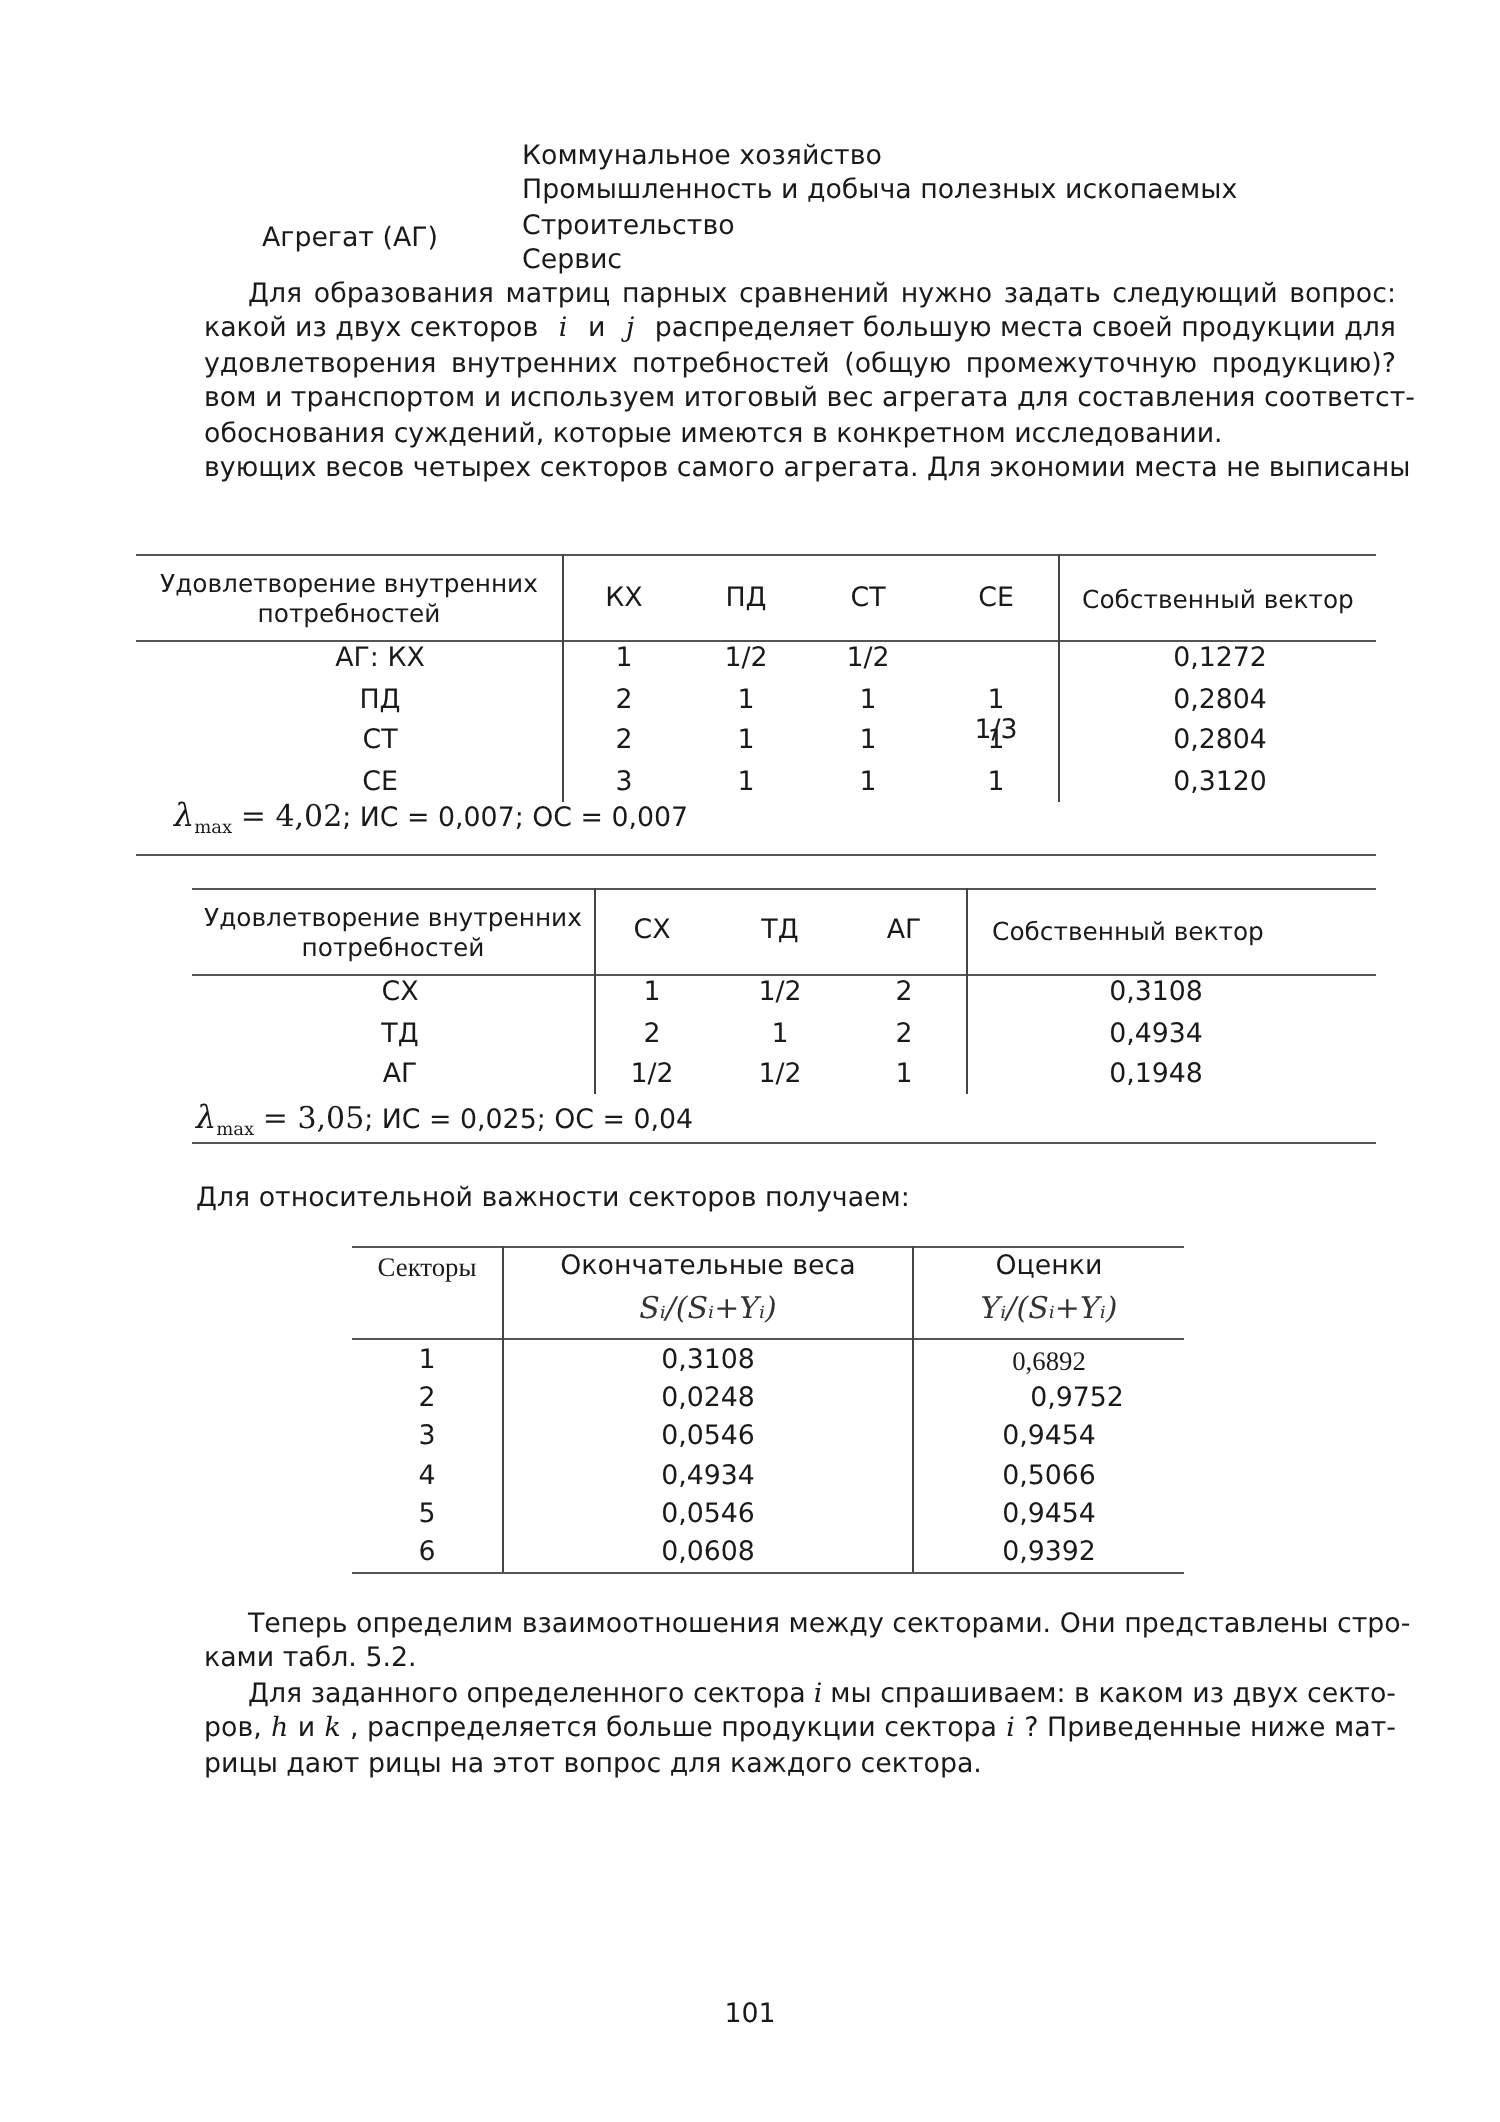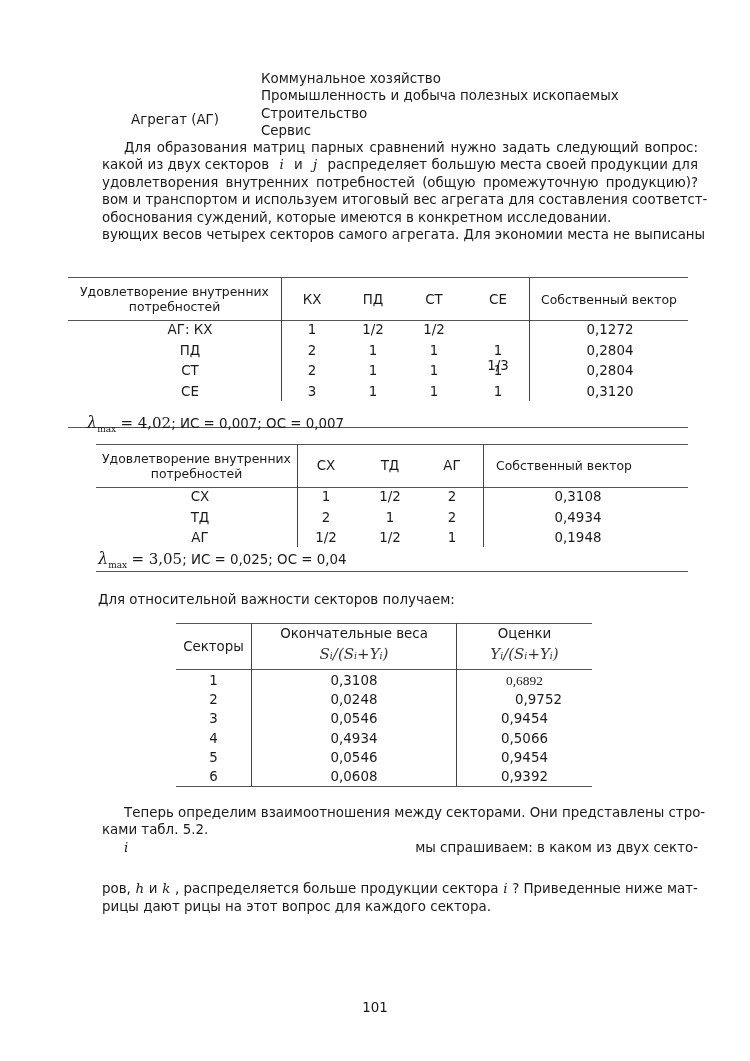--- a/index.html
+++ b/index.html
@@ -84,21 +84,21 @@
   <div class="cell" style="left:478px; width:40px; top:363px;">1</div>
   <div class="cell" style="left:560px; width:100px; top:363px;">0,2804</div>
 
   <div class="cell" style="left:160px; width:60px; top:384px;">СЕ</div>
   <div class="cell" style="left:292px; width:40px; top:384px;">3</div>
   <div class="cell" style="left:353px; width:40px; top:384px;">1</div>
   <div class="cell" style="left:414px; width:40px; top:384px;">1</div>
   <div class="cell" style="left:478px; width:40px; top:384px;">1</div>
   <div class="cell" style="left:560px; width:100px; top:384px;">0,3120</div>
 
-  <div class="abs line" style="left:87px; top:413px;text-align:right;">
+  <div class="abs line" style="left:87px; top:398px;text-align:right;">
     <span class="lam">λ</span><sub class="lam" style="font-size:9px;font-style:normal;">max</sub>
     <span class="serifnum">= 4,02</span><span>; ИС = 0,007; ОС = 0,007</span>
   </div>
 </div>
 
 <div>
   <div class="rule" style="left:96px; width:592px; top:444px;"></div>
   <div class="rule" style="left:96px; width:592px; top:487px;"></div>
   <div class="rule" style="left:96px; width:592px; top:571px;"></div>
   <div class="vrule" style="left:297px; top:444px; height:103px;"></div>
@@ -139,21 +139,21 @@
 
 <div class="abs line" style="left:98px; top:592px;">Для относительной важности секторов получаем:</div>
 
 <div>
   <div class="rule" style="left:176px; width:416px; top:623px;"></div>
   <div class="rule" style="left:176px; width:416px; top:669px;"></div>
   <div class="rule" style="left:176px; width:416px; top:786px;"></div>
   <div class="vrule" style="left:251px; top:623px; height:163px;"></div>
   <div class="vrule" style="left:456px; top:623px; height:163px;"></div>
 
-  <div class="cell" style="left:176px; width:75px; top:639px;">Секторы</div>
+  <div class="cell" style="left:176px; width:75px; top:626px;font-family:Liberation Serif, serif;">Секторы</div>
   <div class="cell" style="left:252px; width:204px; top:626px;">Окончательные веса</div>
   <div class="cell formula" style="left:252px; width:204px; top:645px;">Sᵢ/(Sᵢ+Yᵢ)</div>
   <div class="cell" style="left:457px; width:135px; top:626px;">Оценки</div>
   <div class="cell formula" style="left:457px; width:135px; top:645px;">Yᵢ/(Sᵢ+Yᵢ)</div>
 
   <div class="abs" style="left:176px; top:673px; width:416px;">
     <div style="position:relative; height:19.2px;">
       <div class="cell" style="left:0; width:75px;">1</div>
       <div class="cell" style="left:76px; width:204px;">0,3108</div>
       <div class="cell" style="left:281px; width:135px;font-family:Liberation Serif, serif;">0,6892</div>
@@ -186,24 +186,25 @@
   </div>
 </div>
 
 <div class="para" style="top:804px;">
   <span class="ln ind">Теперь определим взаимоотношения между секторами. Они представлены стро-</span>
   <span class="ln last">ками табл. 5.2.</span>
 </div>
 
 <div class="para" style="top:839px;">
   <span class="ln ind" style="display:flex; justify-content:space-between; padding-left:22px; box-sizing:border-box;">
+    <span>Для заданного определенного сектора</span>
     <span class="it">i</span>
     <span>мы спрашиваем: в каком из двух секто-</span>
   </span>
-  <span class="ln" style="display:flex; justify-content:space-between;margin-top:24px;">
+  <span class="ln" style="display:flex; justify-content:space-between;">
     <span>ров,</span>
     <span class="it">h</span>
     <span>и</span>
     <span class="it">k</span>
     <span>, распределяется больше продукции сектора</span>
     <span class="it">i</span>
     <span>? Приведенные ниже мат-</span>
   </span>
   <span class="ln last">рицы дают рицы на этот вопрос для каждого сектора.</span>
 </div>

